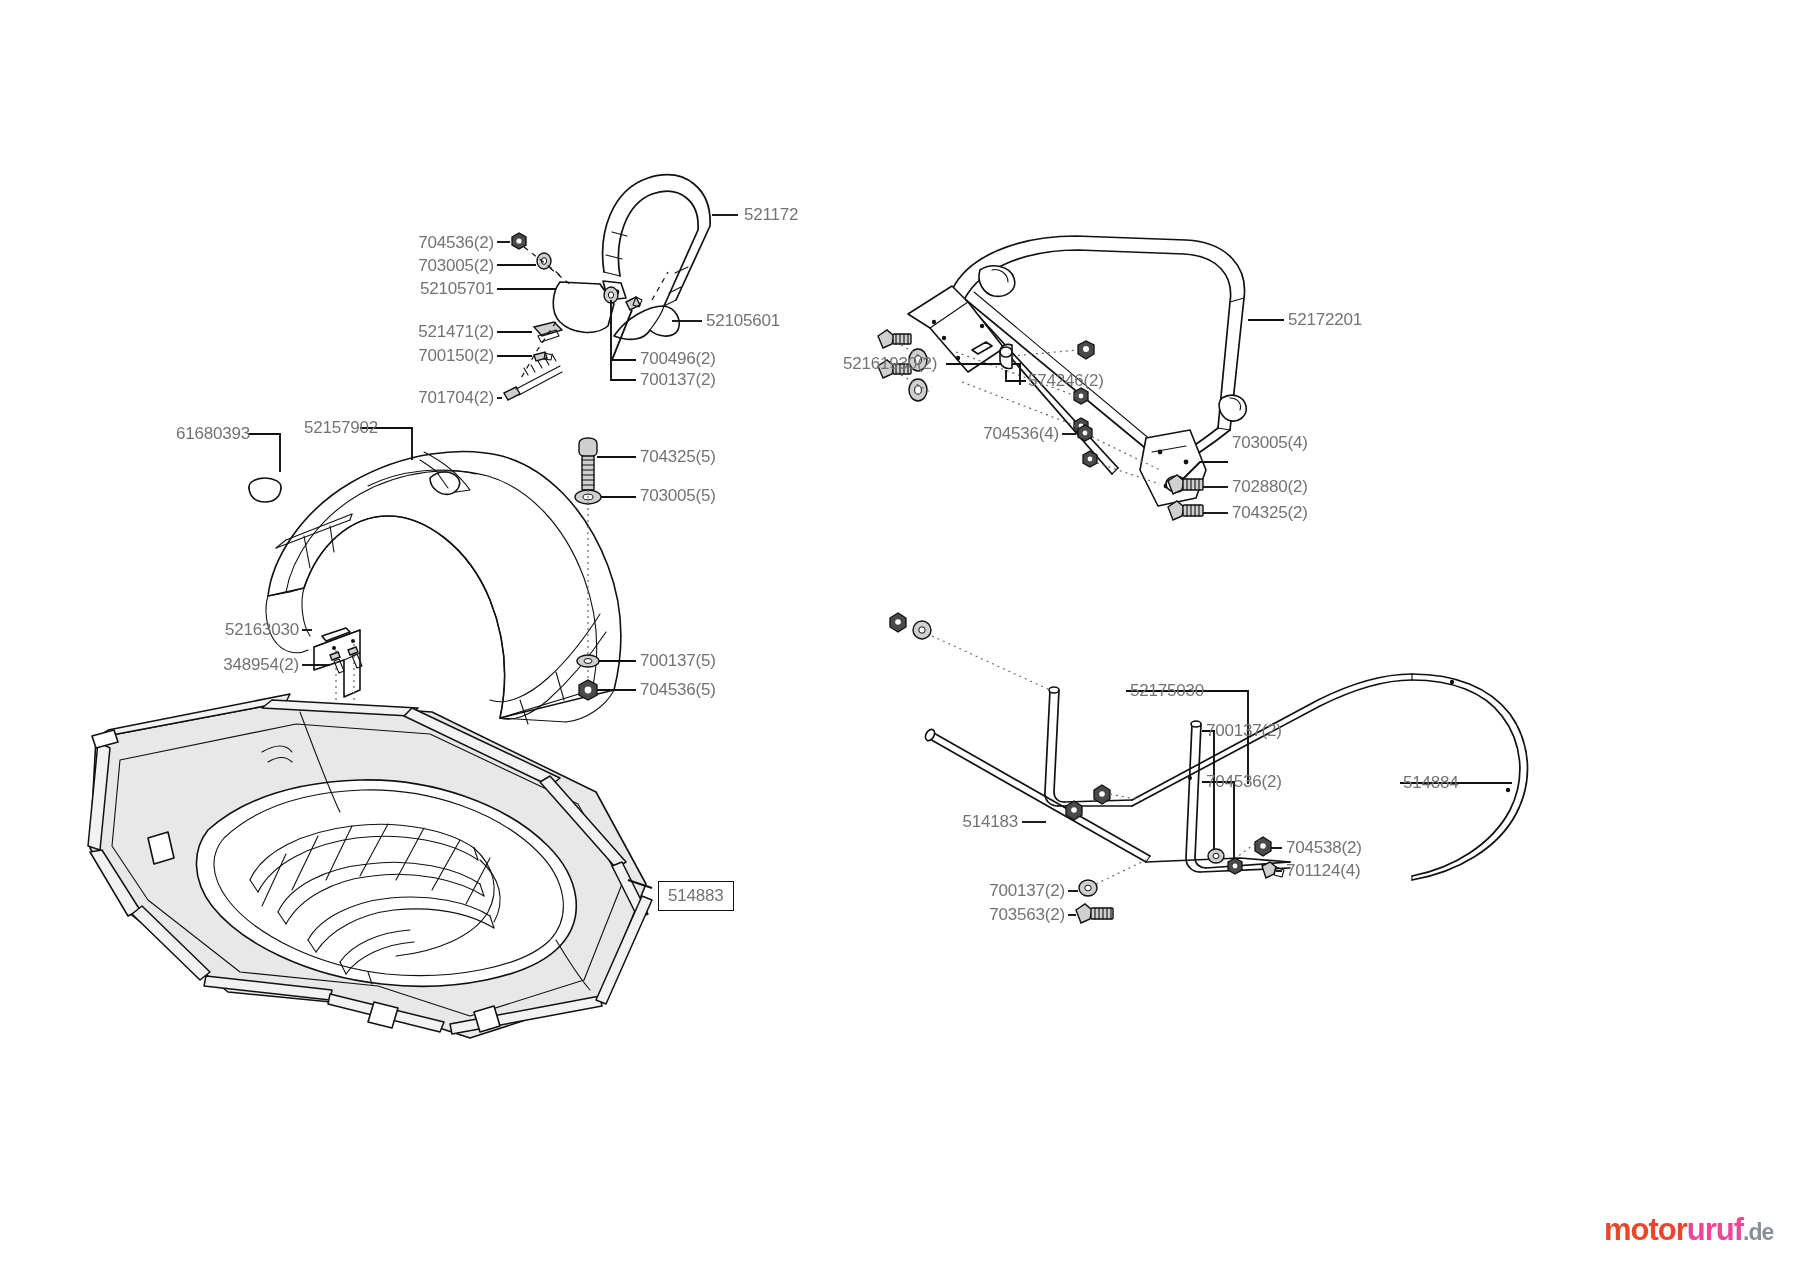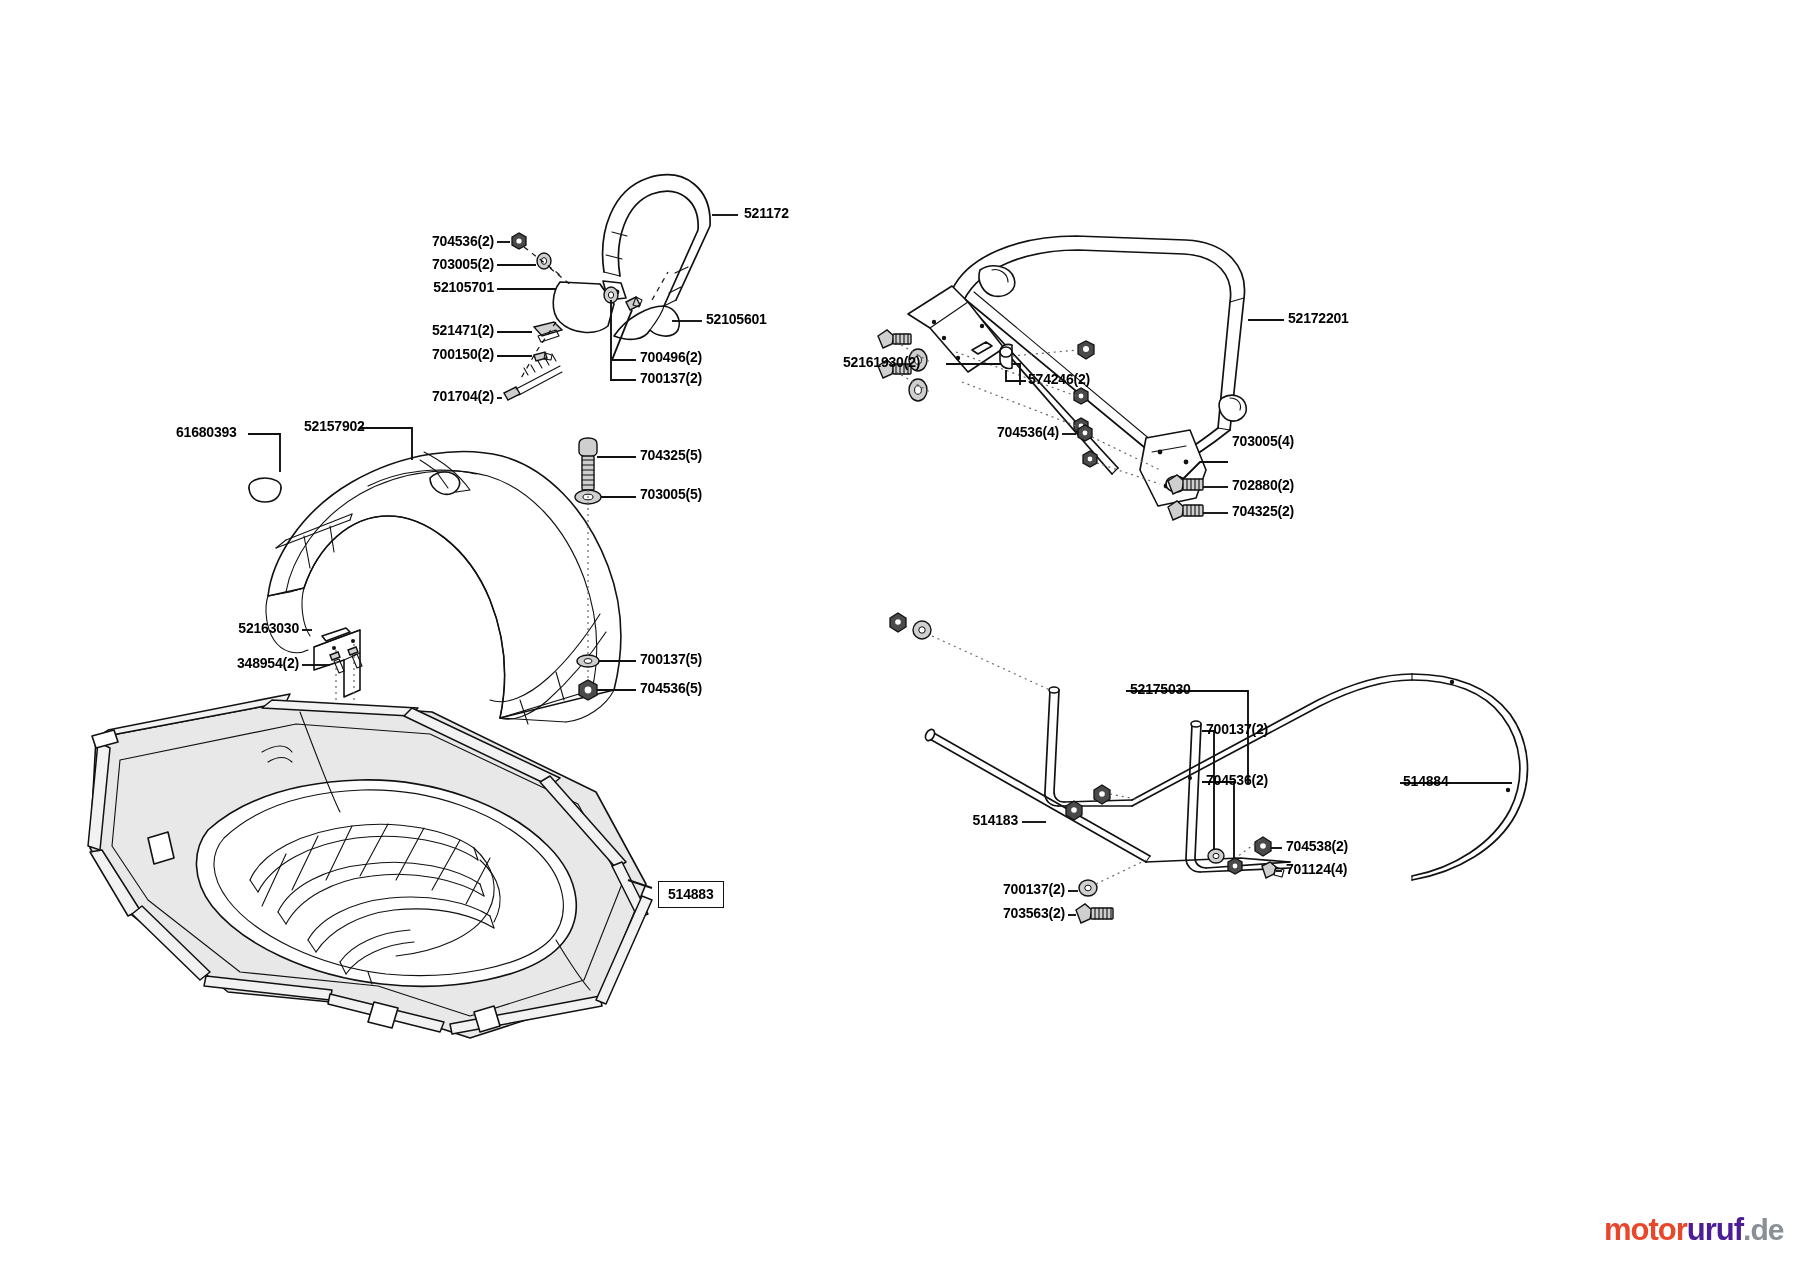--- a/index.html
+++ b/index.html
@@ -19,44 +19,44 @@
   }
   #art {
     position: absolute;
     left: 0; top: 0;
     width: 1800px;
     height: 1272px;
   }
   .lbl {
     position: absolute;
     font-family: "Liberation Sans", sans-serif;
-    font-weight: bold;
-    font-size: 14px;
-    color: #000000;
+    font-weight: normal;
+    font-size: 17px;
+    color: #737373;
     white-space: nowrap;
     letter-spacing: -0.2px;
     line-height: 1;
   }
   .lbl.r { text-align: right; transform: translateX(-100%); }
   .boxed {
     border: 1.6px solid #111;
     padding: 4px 9px 5px 9px;
     background: #fff;
     line-height: 1;
   }
   .wm {
     position: absolute;
     font-family: "Liberation Sans", sans-serif;
     font-weight: bold;
     font-size: 31px;
     letter-spacing: -1px;
   }
   .wm .m1 { color: #e8472b; margin-top: 44px; }
-  .wm .m2 { color: #4c1d95; }
-  .wm .m3 { color: #8a8f95; font-size: 30px; }
+  .wm .m2 { color: #ec4899; }
+  .wm .m3 { color: #8a8f95; font-size: 23px; }
 </style>
 </head>
 <body>
 
 <div id="sheet">
 
   <svg id="art" viewBox="0 0 1800 1272" xmlns="http://www.w3.org/2000/svg">
     <defs>
       <style>
         .ln   { fill:none; stroke:#111; stroke-width:1.7; stroke-linecap:round; stroke-linejoin:round; }

